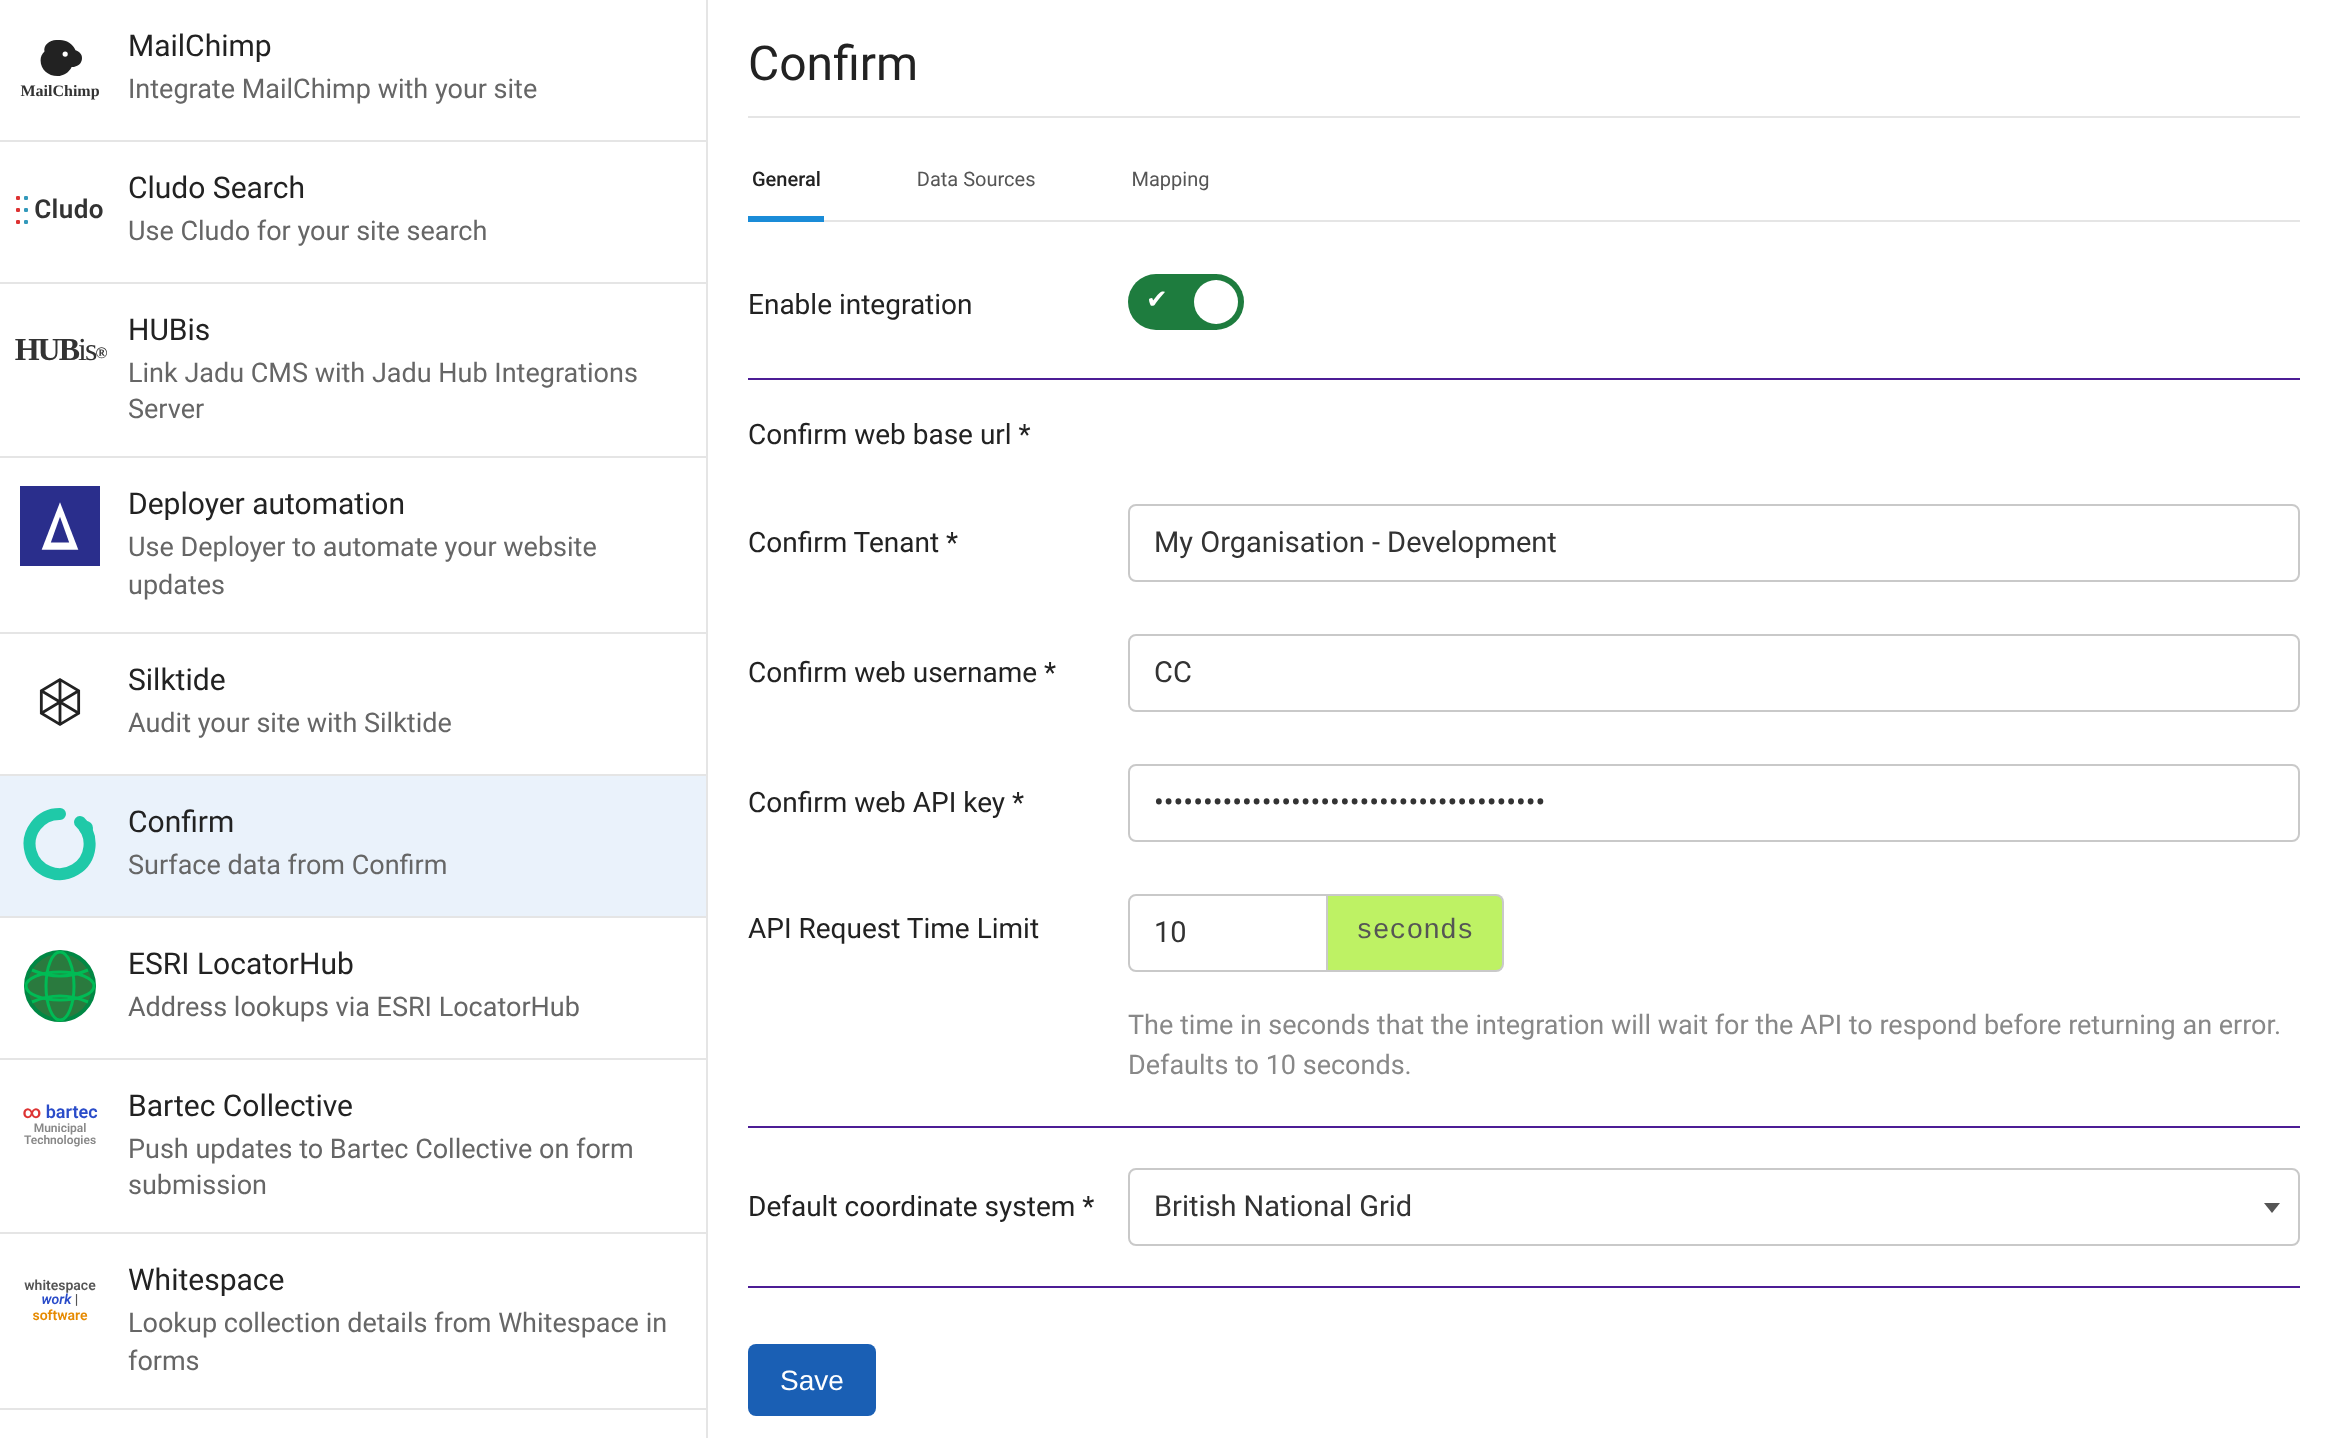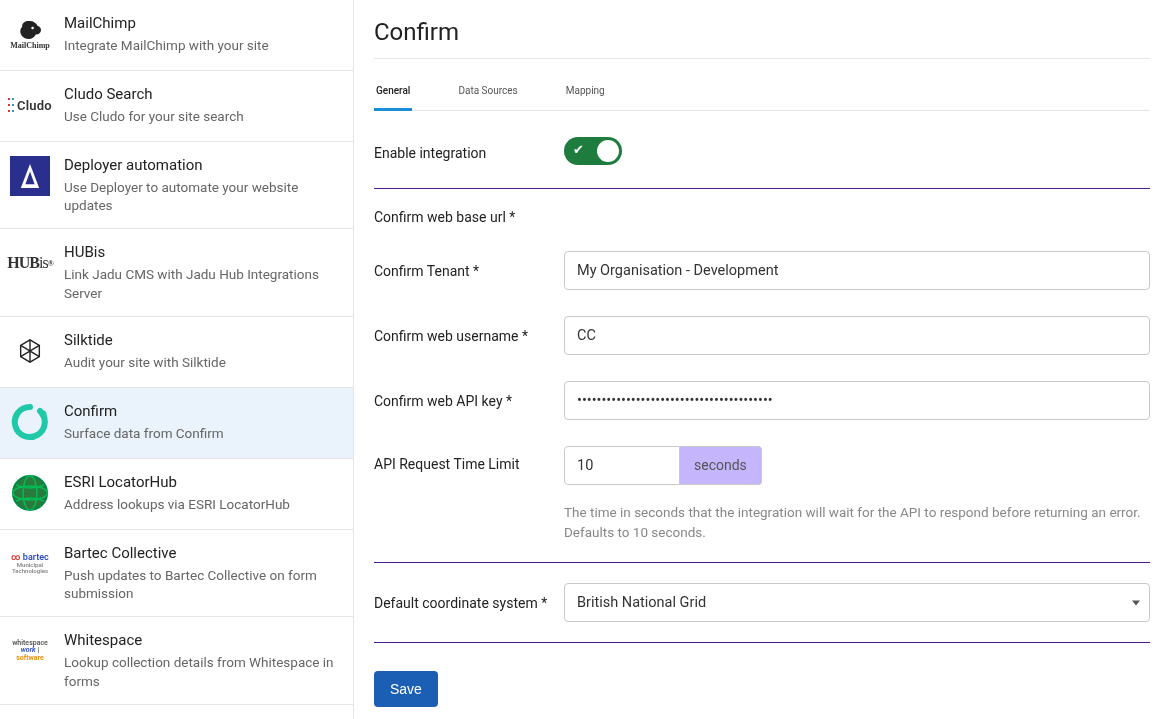--- a/index.html
+++ b/index.html
@@ -93,24 +93,24 @@
     width: 100%;
     padding: 10px 12px;
     font-size: 14.5px;
     border: 1px solid #c9c9c9;
     border-radius: 4px;
     background:#fff;
     color:#333;
     font-family: inherit;
   }
   .input-group { display:flex; }
-  .input-group .input { width: 116px; border-radius: 4px 0 0 4px;}
+  .input-group .input { width: 100px; border-radius: 4px 0 0 4px;}
   .input-group .addon {
-    border:1px solid #c9c9c9; border-left:none; background:#c4b5fd;
-    padding: 10px 14px; border-radius: 0 4px 4px 0; color:#555;
+    border:1px solid #c9c9c9; border-left:none; background:#bef264;
+    padding: 10px 14px; border-radius: 0 4px 4px 0; color:#555;font-family:Liberation Mono, monospace;
   }
   .help { font-size: 13.5px; color:#888; margin-top: 18px; line-height:1.45;}
   
   .toggle {
     width: 58px; height: 28px; border-radius: 14px; background:#1e7c3e;
     position:relative; cursor:pointer; display:inline-block;
   }
   .toggle .knob{
     width:22px; height:22px; background:#fff; border-radius:50%;
     position:absolute; top:3px; right:3px;
@@ -154,43 +154,43 @@
 
   <div class="sidebar-item">
     <div class="sidebar-icon ic-cludo"><span class="dots"></span>Cludo</div>
     <div class="sidebar-text">
       <div class="sidebar-title">Cludo Search</div>
       <div class="sidebar-desc">Use Cludo for your site search</div>
     </div>
   </div>
 
   <div class="sidebar-item">
+    <div class="sidebar-icon ic-hubis">HUB<span style="font-weight:400;">is</span><sup>®</sup></div>
+    <div class="sidebar-text">
+      <div class="sidebar-title">HUBis</div>
+      <div class="sidebar-desc">Link Jadu CMS with Jadu Hub Integrations Server</div>
+    </div>
+  </div>
+
+  <div class="sidebar-item">
     <div class="sidebar-icon">
       <div class="ic-deployer">
           <svg viewBox="0 0 24 30">
             <path d="M12 2 L22 28 H2 Z" fill="#fff"></path>
             <path d="M12 10 L17 24 H7 Z" fill="#2a2e8c"></path>
           </svg>
         </div>
     </div>
     <div class="sidebar-text">
       <div class="sidebar-title">Deployer automation</div>
       <div class="sidebar-desc">Use Deployer to automate your website updates</div>
     </div>
   </div>
 
   <div class="sidebar-item">
-    <div class="sidebar-icon ic-hubis">HUB<span style="font-weight:400;">is</span><sup>®</sup></div>
-    <div class="sidebar-text">
-      <div class="sidebar-title">HUBis</div>
-      <div class="sidebar-desc">Link Jadu CMS with Jadu Hub Integrations Server</div>
-    </div>
-  </div>
-
-  <div class="sidebar-item">
     <div class="sidebar-icon ic-silktide">
       <svg viewBox="0 0 30 30">
           <path d="M15 3 L25 9 L25 21 L15 27 L5 21 L5 9 Z"></path>
           <path d="M15 3 L15 27 M5 9 L25 21 M25 9 L5 21"></path>
         </svg>
     </div>
     <div class="sidebar-text">
       <div class="sidebar-title">Silktide</div>
       <div class="sidebar-desc">Audit your site with Silktide</div>
     </div>

